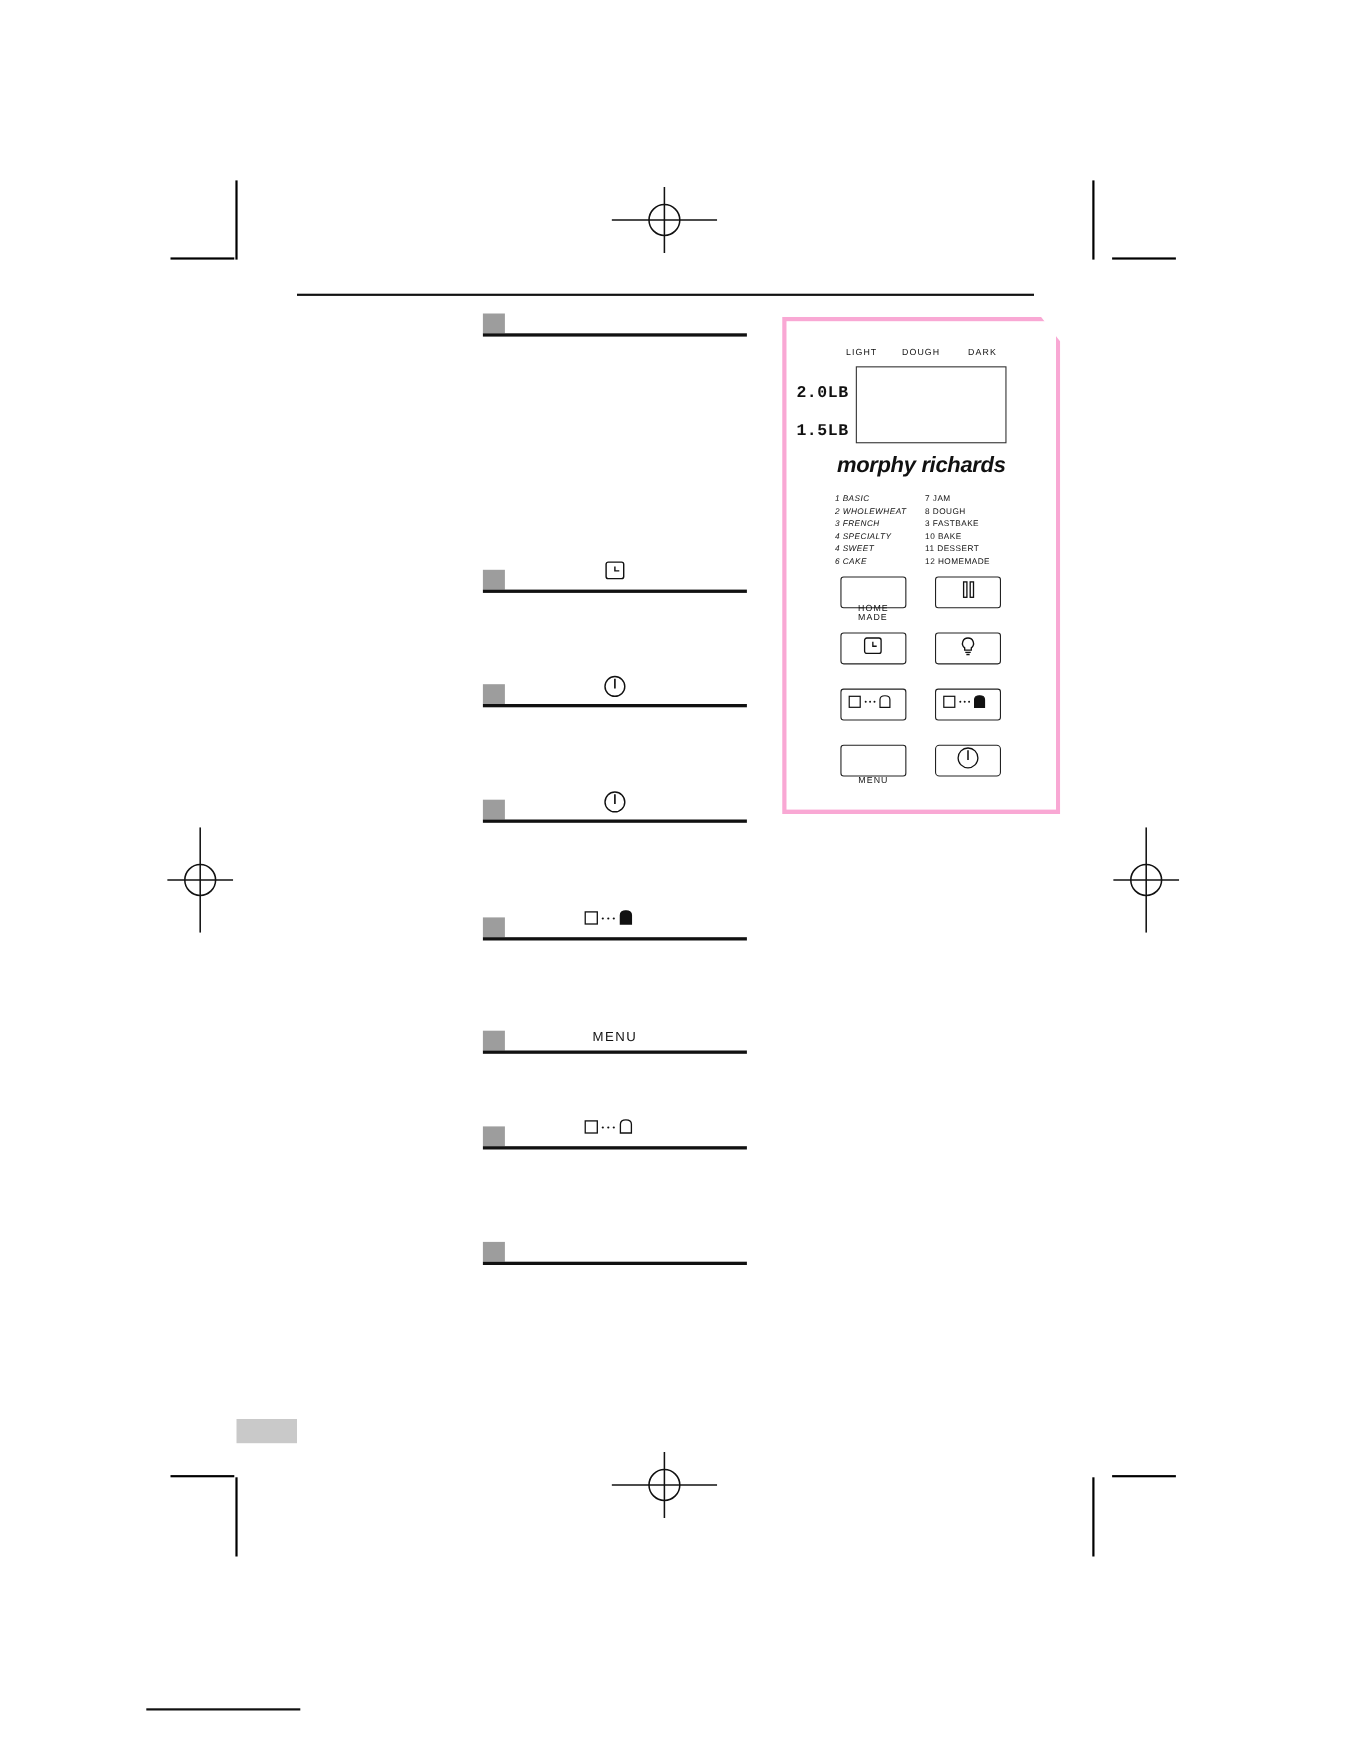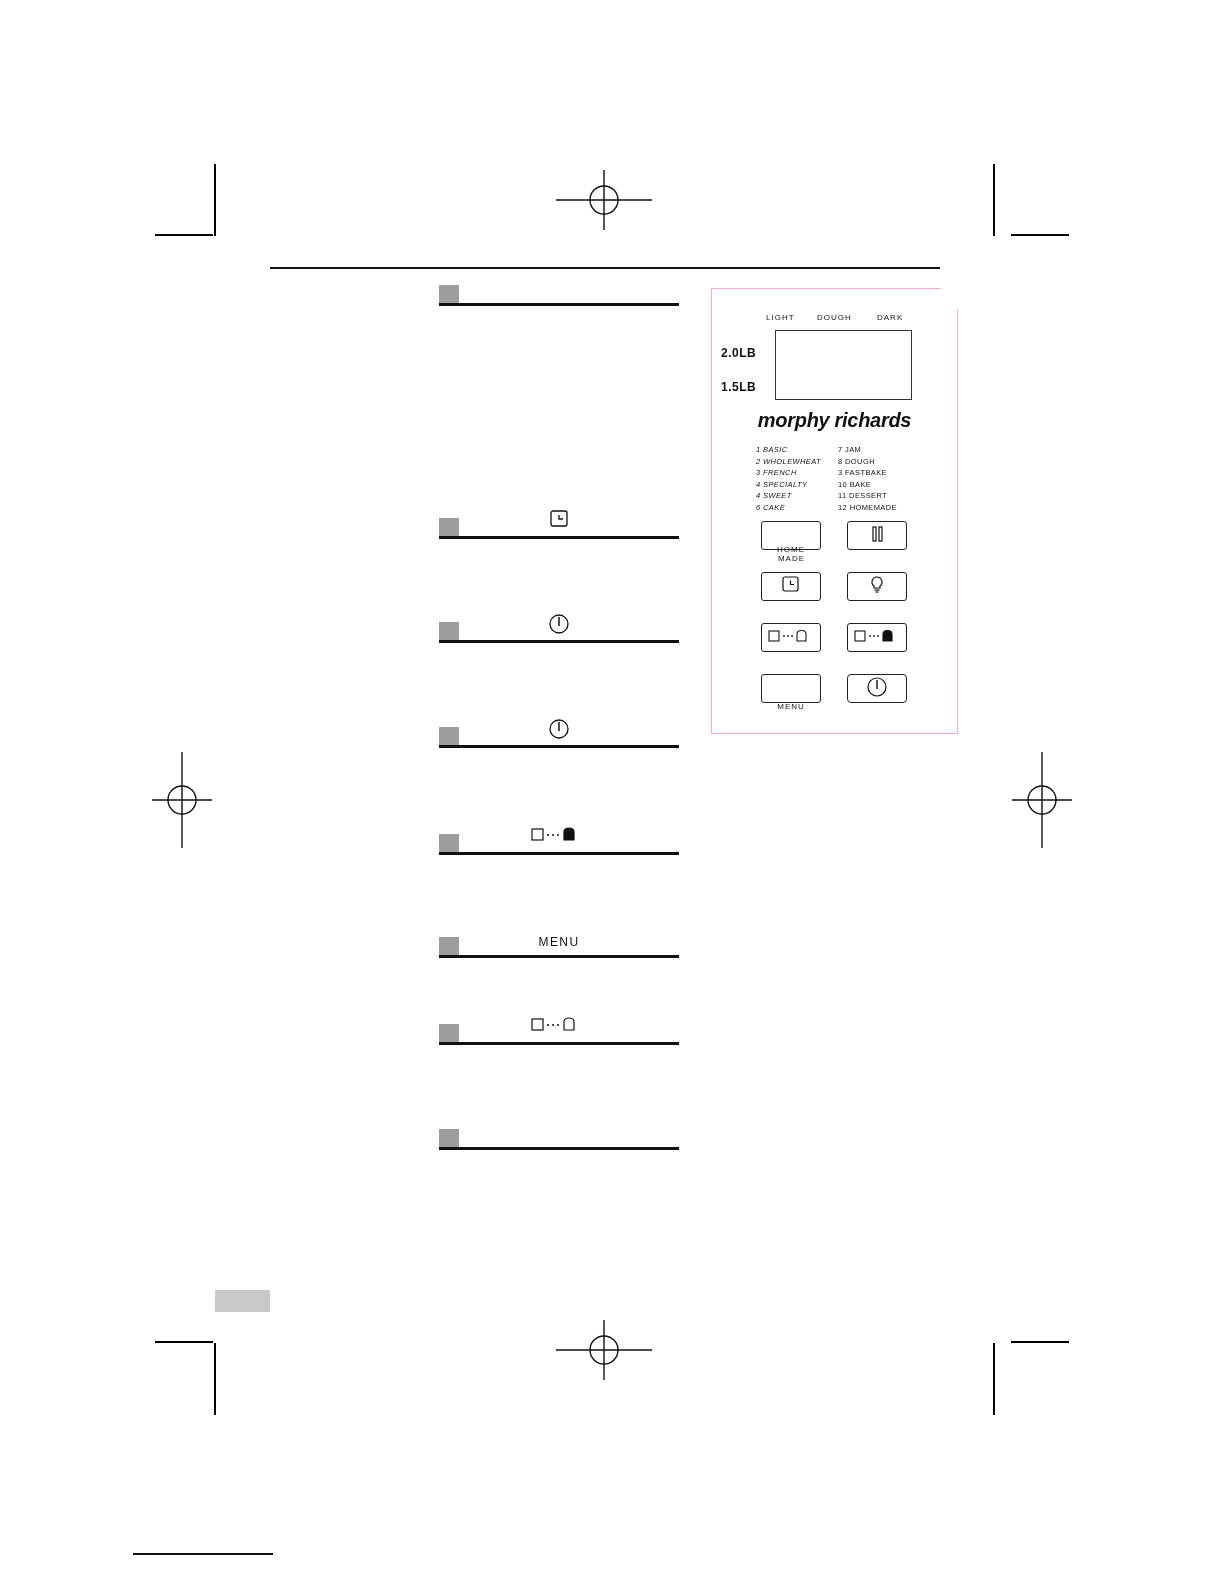--- a/index.html
+++ b/index.html
@@ -32,50 +32,50 @@
   .sec .lbl {
     position:absolute; left:0; top:-2px; width:240px; text-align:center;
     font-size:12px; letter-spacing:1.4px; color:#111;
   }
   .sec .icon { position:absolute; top:-9px; left:0; width:240px; text-align:center; }
 
   
   .panel {
     position:absolute; left:711px; top:288px; width:245px; height:444px;
     background:#ffffff;
-    border:1px solid #f9a8d4;
+    border:4px solid #f9a8d4;
     clip-path: polygon(0 0, 93% 0, 100% 5%, 100% 100%, 0 100%);
   }
   .panel .pname {
     position:absolute; left:0; right:0; top:120px; text-align:center;
     font-size:20px; font-weight:bold; font-style:italic; letter-spacing:-0.3px;
     color:#111;
   }
   .lcd {
     position:absolute; left:63px; top:41px; width:135px; height:68px;
     border:1px solid #333; background:#fff;
   }
   .shade-lbl {
     position:absolute; top:24px; font-size:8px; letter-spacing:1px; color:#111;
   }
   .loaf-lbl {
-    position:absolute; left:9px; font-size:12px; letter-spacing:0.5px; font-weight:bold; color:#111;
+    position:absolute; left:9px; font-size:15px; letter-spacing:0.5px; font-weight:bold; color:#111;font-family:Liberation Mono, monospace;
   }
   .menu-list { position:absolute; left:44px; top:155px; width:170px; font-size:7.5px; letter-spacing:0.4px; color:#111; }
   .menu-list .col { position:absolute; top:0; }
   .menu-list .col div { line-height:11.5px; white-space:nowrap; }
   .col-a { left:0;font-style:italic; }
   .col-b { left:82px; }
 
   .btn {
     position:absolute; width:58px; height:27px;
     border:1px solid #222; border-radius:3px; background:#fff;
     display:flex; align-items:center; justify-content:center;
   }
-  .btn .txt { font-size:8px; letter-spacing:1px; color:#111; text-align:right; line-height:9px;margin-top:36px; }
+  .btn .txt { font-size:8px; letter-spacing:1px; color:#111; text-align:left; line-height:9px;margin-top:36px; }
   .btn.round-ish { border-radius:4px; }
 
   
   .footer-url {
     position:absolute; left:0; width:1224px; top:1296px; text-align:center;
     font-size:15px; font-weight:bold; letter-spacing:0.5px; color:#111;
   }
   .footer-box {
     position:absolute; left:215px; top:1290px; width:55px; height:22px; background:#c9c9c9;
   }

